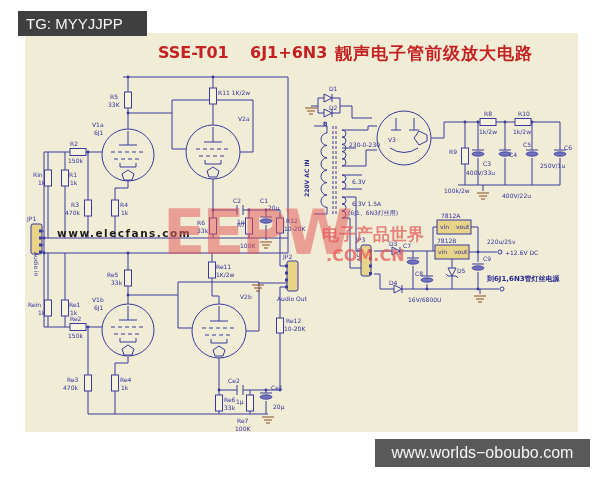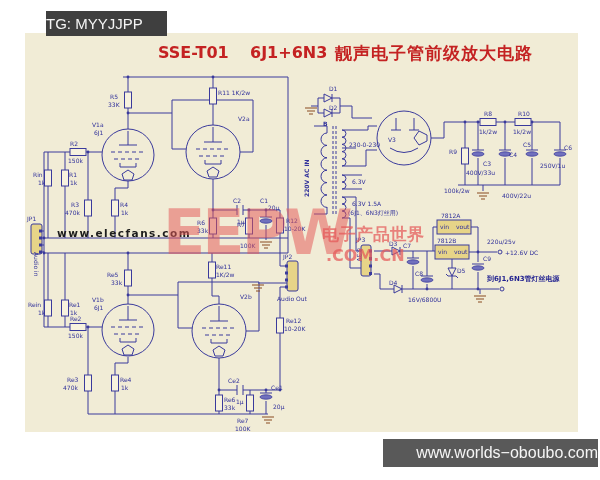--- a/index.html
+++ b/index.html
@@ -1,23 +1,23 @@
 <!DOCTYPE html>
 <html><head>
 <meta charset="utf-8">
 <style>
   html,body{margin:0;padding:0;background:#ffffff;}
   .page{position:relative;width:600px;height:480px;background:#ffffff;overflow:hidden;
         font-family:"Liberation Sans",sans-serif;}
   .schem-svg{position:absolute;left:0;top:0;}
   .badge{position:absolute;color:#f5f5f5;overflow:hidden;white-space:nowrap;}
   .badge-tl{left:18px;top:11px;width:121px;height:25px;background:#3f3f3f;
-            font-size:15px;line-height:25px;margin-left:28px;}
-  .badge-br{left:383px;top:439px;width:215px;height:28px;background:#595959;
-            font-size:16px;line-height:28px;text-align:right;}
+            font-size:15px;line-height:25px;padding-left:8px;}
+  .badge-br{left:375px;top:439px;width:215px;height:28px;background:#595959;
+            font-size:16px;line-height:28px;text-align:center;}
   svg text{font-family:"DejaVu Sans",sans-serif;}
   .lbl{fill:#31319b;font-size:6px;}
   .w{stroke:#3a3a9c;stroke-width:1;fill:none;}
   .comp{stroke:#3a3a9c;stroke-width:1;fill:#f7f2de;}
   .gnd{stroke:#8a4a20;stroke-width:1.2;fill:none;}
   .dot{fill:#3a3a9c;}
   .conn{fill:#e7d488;stroke:#3a3a9c;stroke-width:1;}
   .pin{fill:#3a3a9c;}
   .cap-ell{fill:#7070bd;stroke:#3a3a9c;stroke-width:0.8;}
   .ttl{fill:#c42222;font-weight:bold;}

